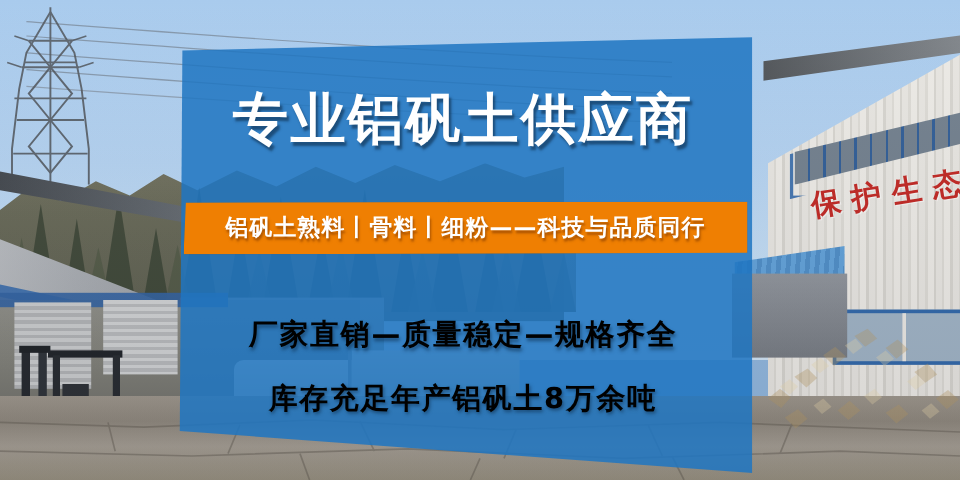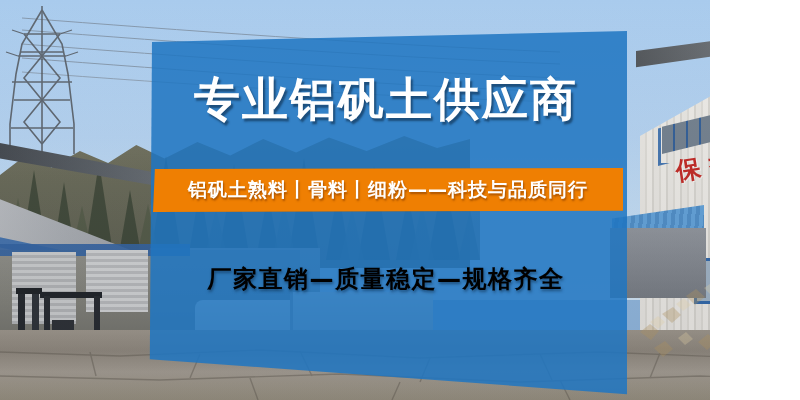--- a/index.html
+++ b/index.html
@@ -1,20 +1,20 @@
 <!DOCTYPE html>
 <html><head>
 <meta charset="utf-8">
 <style>
   html,body{margin:0;padding:0;background:#fff;}
   body{font-family:"Liberation Sans","DejaVu Sans",sans-serif;}
 
   #banner{
     position:relative;
-    width:710px;height:400px;
+    width:800px;height:400px;
     overflow:hidden;
     background:#8fb6dd;
   }
 
   
   .photo{position:absolute;inset:0;overflow:hidden;}
 
   
   .sky{
     position:absolute;left:0;top:0;width:800px;height:300px;
@@ -428,15 +428,16 @@
   <div class="content">
 
     <div class="headline">专业铝矾土供应商</div>
 
     <div class="orange-bar">
       <span class="orange-text">铝矾土熟料丨骨料丨细粉——科技与品质同行</span>
     </div>
 
     <div class="sub1">厂家直销—质量稳定—规格齐全</div>
 
+    <div class="sub2">库存充足年产铝矾土8万余吨</div>
   </div>
 
 </div>
 
 </body></html>

